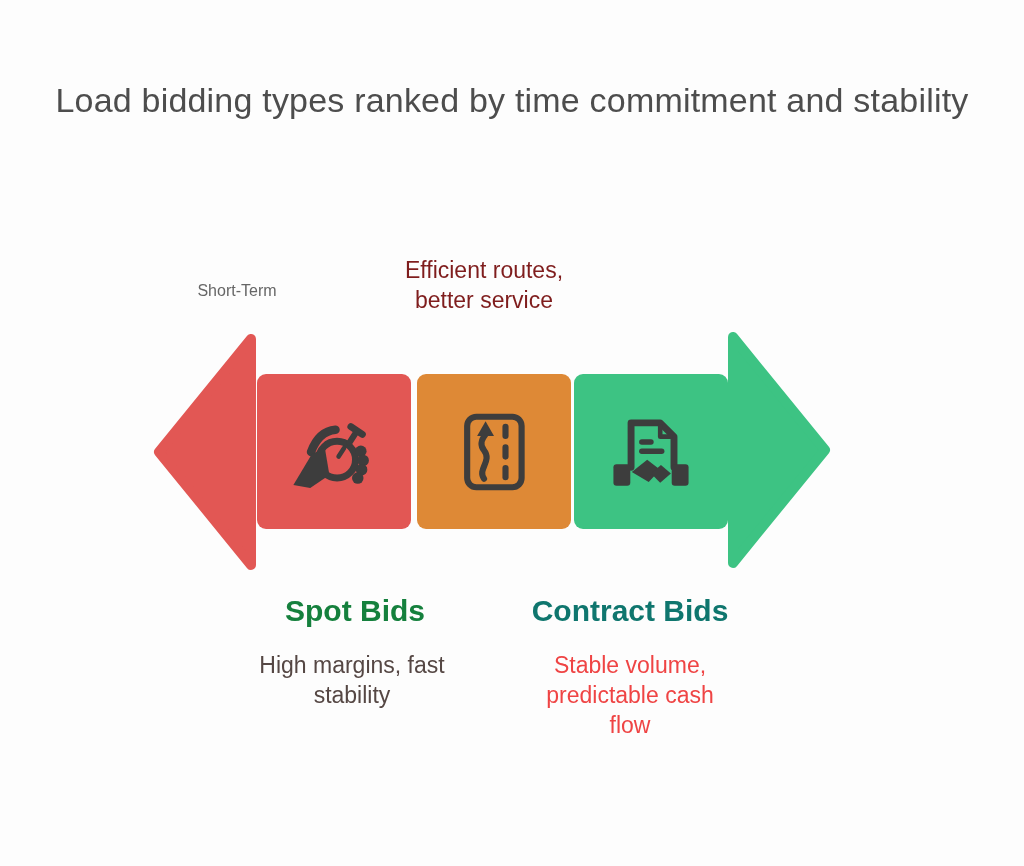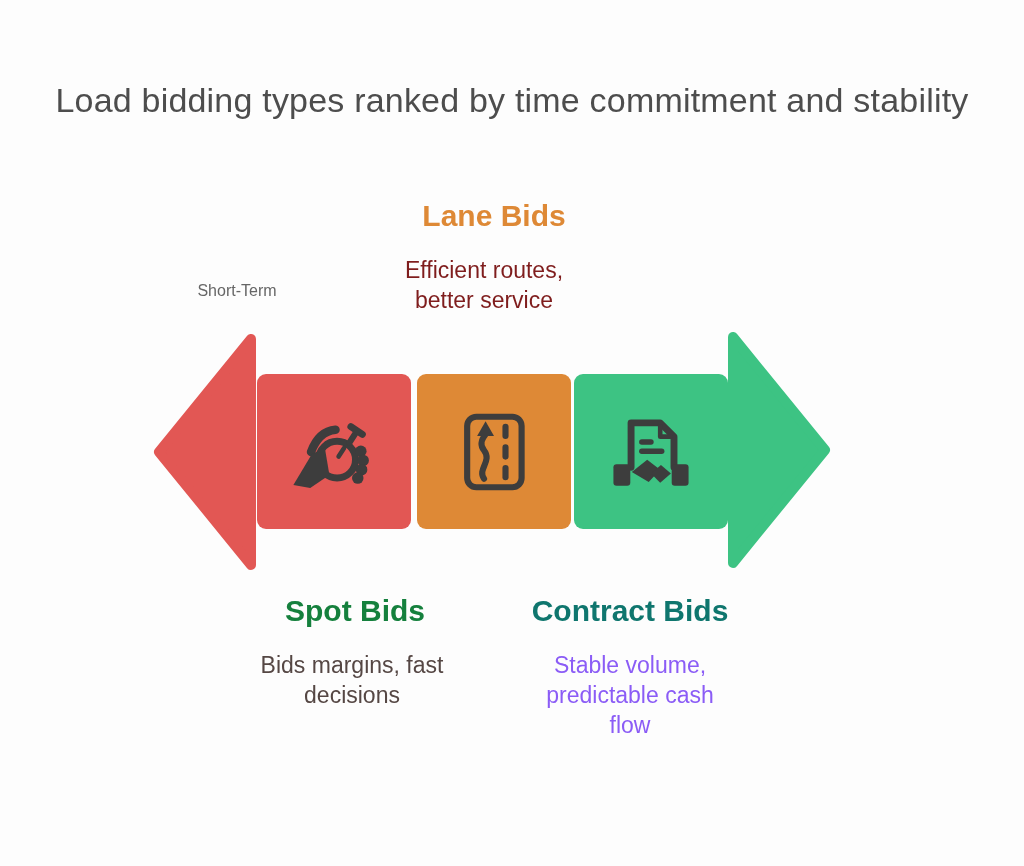--- a/index.html
+++ b/index.html
@@ -23,21 +23,21 @@
   }
   .section-desc{
     position:absolute;text-align:center;
     font-size:23px;line-height:30px;
   }
   .lane-label{top:199px;left:394px;width:200px;color:#de8936;}
   .lane-desc{top:255px;left:374px;width:220px;color:#7f1d1d;}
   .spot-label{top:594px;left:255px;width:200px;color:#15803d;}
   .spot-desc{top:650px;left:242px;width:220px;color:#554744;}
   .contract-label{top:594px;left:530px;width:200px;color:#0f766e;}
-  .contract-desc{top:650px;left:525px;width:210px;color:#8b5cf6;}
+  .contract-desc{top:650px;left:525px;width:210px;color:#ef4444;}
 
   .axis-label{
     position:absolute;top:282px;width:200px;
     text-align:center;font-size:16px;color:#666666;
   }
   .axis-left{left:137px;}
   .axis-right{left:647px;}
 
   .arrowhead{position:absolute;}
   .arrowhead-left{left:152px;top:332px;}
@@ -52,21 +52,20 @@
   .box-contract{left:574px;background:#3dc383;}
   .box svg{display:block;}
 </style>
 </head>
 <body>
 
 <div class="stage">
 
   <div class="title">Load bidding types ranked by time commitment and stability</div>
 
-  <div class="section-label lane-label">Lane Bids</div>
   <div class="section-desc lane-desc">Efficient routes, better service</div>
 
   <div class="axis-label axis-left">Short-Term</div>
 
   <svg class="arrowhead arrowhead-left" width="104" height="240" viewBox="0 0 104 240" aria-hidden="true">
     <polygon points="99,7 99,233 7,120" fill="#e25754" stroke="#e25754" stroke-width="10" stroke-linejoin="round"></polygon>
   </svg>
 
   <div class="box box-spot">
     <svg width="92" height="92" viewBox="0 0 120 120" aria-hidden="true">
@@ -115,18 +114,18 @@
         <path d="M60,88 L73,77 L86,88 L72,100 Z"></path>
       </g>
     </svg>
   </div>
 
   <svg class="arrowhead arrowhead-right" width="104" height="240" viewBox="0 0 104 240" aria-hidden="true">
     <polygon points="5,7 5,233 97,120" fill="#3dc383" stroke="#3dc383" stroke-width="10" stroke-linejoin="round"></polygon>
   </svg>
 
   <div class="section-label spot-label">Spot Bids</div>
-  <div class="section-desc spot-desc">Bids margins, fast decisions</div>
+  <div class="section-desc spot-desc">High margins, fast stability</div>
 
   <div class="section-label contract-label">Contract Bids</div>
   <div class="section-desc contract-desc">Stable volume, predictable cash flow</div>
 
 </div>
 
 </body></html>

